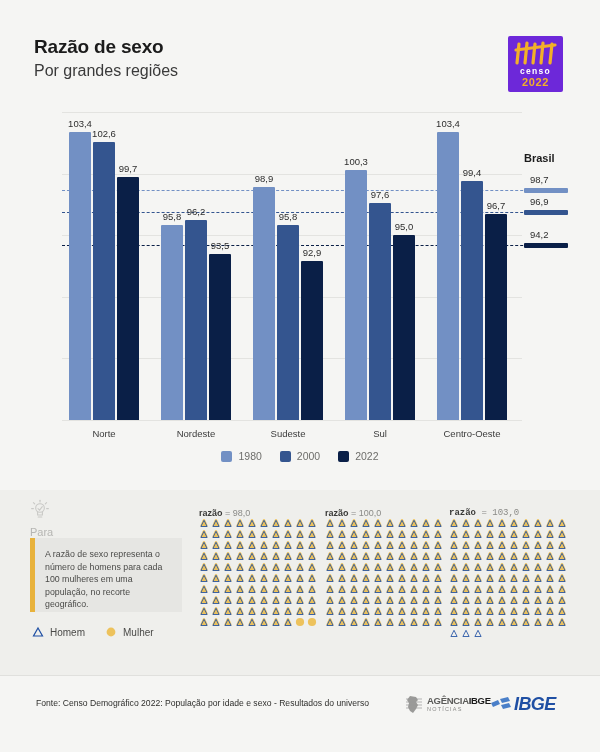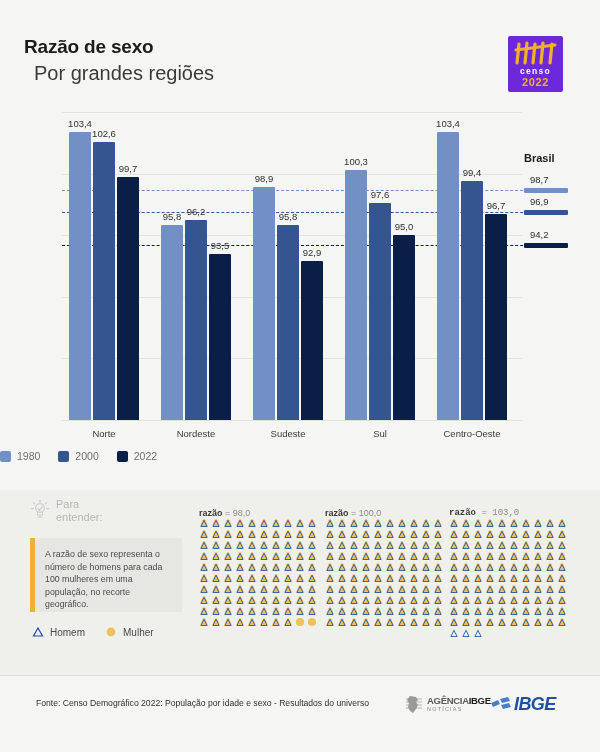--- a/index.html
+++ b/index.html
@@ -8,26 +8,26 @@
     background:#f5f5f3;
     font-family:"Liberation Sans", sans-serif;
     color:#222;
     overflow:hidden;
   }
   .page{position:relative;width:600px;height:752px;}
 
   
   .header{position:absolute;left:0;top:0;width:600px;height:100px;}
   .title{
-    position:absolute;left:24px;top:36px;
+    position:absolute;left:34px;top:36px;
     font-size:19px;font-weight:bold;color:#1b1b1b;letter-spacing:-0.2px;
   }
   .subtitle{
     position:absolute;left:34px;top:62px;
-    font-size:20px;font-weight:400;color:#3a3a3a;
+    font-size:16px;font-weight:400;color:#3a3a3a;
   }
   .logo{
     position:absolute;left:508px;top:36px;width:55px;height:56px;
     background:#6d28d9;border-radius:2px;
     display:flex;flex-direction:column;align-items:center;justify-content:flex-start;
     overflow:hidden;
   }
   .logo-tally{margin-top:5px;}
   .logo-censo{
     font-size:8.5px;font-weight:bold;color:#ffffff;letter-spacing:1.3px;
@@ -73,33 +73,33 @@
   .brasil-val{
     position:absolute;font-size:9.5px;color:#2d2d2d;
   }
   .brasil-bar{
     position:absolute;height:5px;border-radius:1px;
   }
 
   
   .legend{
     position:absolute;left:0;top:350px;width:600px;
-    display:flex;align-items:center;gap:18px;
+    display:flex;justify-content:center;align-items:center;gap:18px;
   }
   .legend-item{display:flex;align-items:center;gap:6px;}
   .legend-swatch{width:11px;height:11px;border-radius:2px;}
   .legend-text{font-size:10.5px;color:#6e6e6b;}
 
   
   .lower{
     position:absolute;left:0;top:490px;width:600px;height:185px;
     background:#efefec;
   }
   .entender{
-    position:absolute;left:30px;top:8px;display:flex;align-items:flex-start;gap:6px;
+    position:absolute;left:30px;top:8px;display:flex;align-items:flex-start;gap:6px;flex-direction:column;
   }
   .entender-text{
     font-size:11px;color:#b6b6b3;line-height:12.5px;font-weight:400;
   }
   .note-box{
     position:absolute;left:30px;top:48px;width:152px;height:74px;
     background:#e6e6e3;display:flex;
   }
   .note-bar{width:5px;background:#e8b23c;flex:none;}
   .note-txt{

